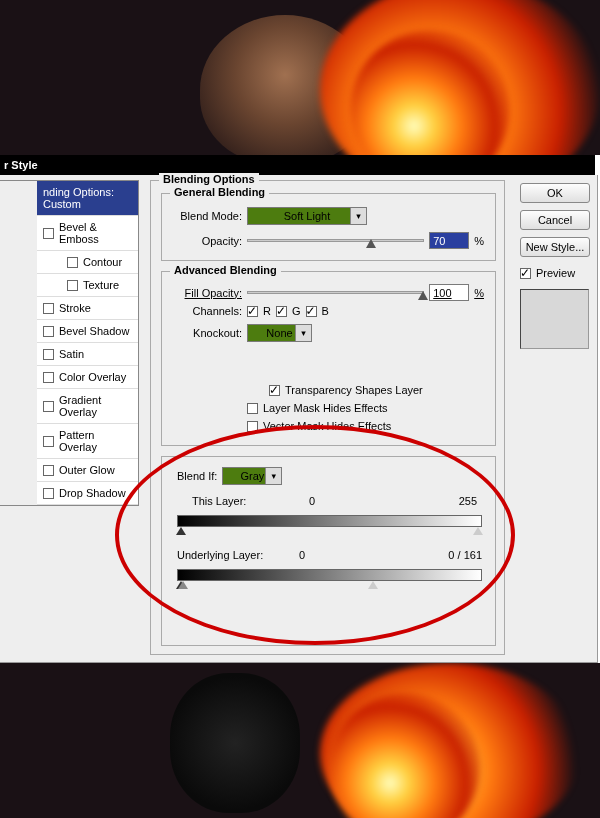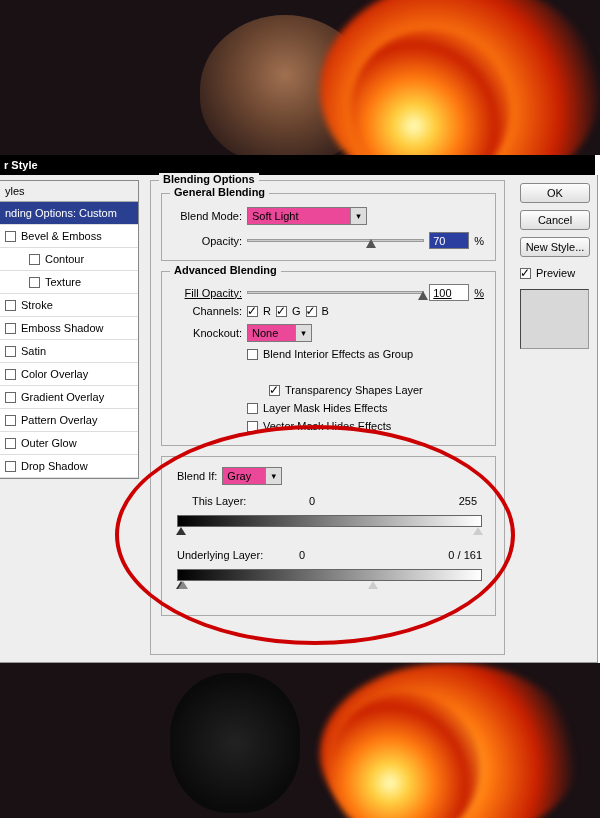--- a/index.html
+++ b/index.html
@@ -44,21 +44,21 @@
     width: 140px;
     border: 1px solid #888; border-left: none;
   }
   .styles-head {
     background: #eee; border-bottom: 1px solid #aaa;
     padding: 4px 6px;
   }
   .styles-row {
     background: #fff; padding: 5px 6px;
     border-bottom: 1px solid #ddd;
-    display: flex; align-items: center; gap: 5px;
+    display: flex; align-items: center; gap: 5px; margin-left: 38px;
   }
   .styles-row.selected { background: #2a3f8f; color: #fff; }
   .styles-row.indent { padding-left: 30px; }
   .chk {
     width: 11px; height: 11px;
     border: 1px solid #666; background: #fff;
     display: inline-block; position: relative; flex-shrink: 0;
   }
   .chk.checked::after {
     content: '✓'; position: absolute;
@@ -69,23 +69,23 @@
     background: #eee;
   }
   .group-title {
     position: absolute; top: -8px; left: 8px;
     background: #eee; padding: 0 4px; font-weight: bold;
     white-space: nowrap;
   }
   .ctrl-row { position: absolute; display: flex; align-items: center; gap: 5px; }
   .lbl { text-align: right; }
   .dropdown {
-    background: #ec4899; border: 1px solid #7a7a7a;
+    background: #4d7c0f; border: 1px solid #7a7a7a;
     height: 18px; display: inline-flex; align-items: center;
-    padding: 0 4px; position: relative;
+    padding: 0 4px; position: relative; justify-content: center;
   }
   .dropdown .arrow {
     position: absolute; right: 0; top: 0; width: 16px; height: 100%;
     background: #ddd; border-left: 1px solid #888;
     display: flex; align-items: center; justify-content: center;
   }
   .dropdown .arrow::after { content: '▾'; font-size: 9px; }
   .slider-track {
     height: 3px; background: #ccc; border: 1px solid #999;
     position: relative; flex: 1;
@@ -147,21 +147,20 @@
   <div style="position:absolute; top:10px; left:170px; width:130px; height:140px; background:radial-gradient(circle,#222 0%, #0a0a0a 70%); border-radius:45%;"></div>
 </div>
 
 <div class="titlebar">
   <span>r Style</span>
 </div>
 
 <div class="dialog">
 
   <div class="styles-panel">
-    <div class="styles-head">yles</div>
     <div class="styles-row selected">
         <span>nding Options: Custom</span>
       </div>
     <div class="styles-row">
         <span class="chk"></span>
         <span>Bevel &amp; Emboss</span>
       </div>
     <div class="styles-row indent">
         <span class="chk"></span>
         <span>Contour</span>
@@ -169,21 +168,21 @@
     <div class="styles-row indent">
         <span class="chk"></span>
         <span>Texture</span>
       </div>
     <div class="styles-row">
         <span class="chk"></span>
         <span>Stroke</span>
       </div>
     <div class="styles-row">
         <span class="chk"></span>
-        <span>Emboss Shadow</span>
+        <span>Bevel Shadow</span>
       </div>
     <div class="styles-row">
         <span class="chk"></span>
         <span>Satin</span>
       </div>
     <div class="styles-row">
         <span class="chk"></span>
         <span>Color Overlay</span>
       </div>
     <div class="styles-row">
@@ -245,39 +244,35 @@
         <span class="chk checked"></span>
           <span>B</span>
       </div>
       <div class="ctrl-row" style="top:52px; left:12px;">
         <span class="lbl" style="width:68px;">Knockout:</span>
         <div class="dropdown" style="width:65px;">
           <span>None</span>
             <div class="arrow"></div>
         </div>
       </div>
-      <div class="ctrl-row" style="top:76px; left:85px;">
-          <span class="chk"></span>
-          <span>Blend Interior Effects as Group</span>
-        </div>
       <div class="ctrl-row" style="top:112px; left:85px;margin-left:22px;">
           <span class="chk checked"></span>
           <span>Transparency Shapes Layer</span>
         </div>
       <div class="ctrl-row" style="top:130px; left:85px;">
           <span class="chk"></span>
           <span>Layer Mask Hides Effects</span>
         </div>
       <div class="ctrl-row" style="top:148px; left:85px;">
           <span class="chk"></span>
           <span>Vector Mask Hides Effects</span>
         </div>
     </div>
 
-    <div class="group" style="top:275px; left:10px; width:335px; height:160px;">
+    <div class="group" style="top:275px; left:10px; width:335px; height:190px;">
       <div class="ctrl-row" style="top:10px; left:15px;">
         <span>Blend If:</span>
         <div class="dropdown" style="width:60px;">
           <span>Gray</span>
             <div class="arrow"></div>
         </div>
       </div>
 
       <div class="ctrl-row" style="top:38px; left:30px; width:285px;">
         <span style="width:90px;">This Layer:</span>

